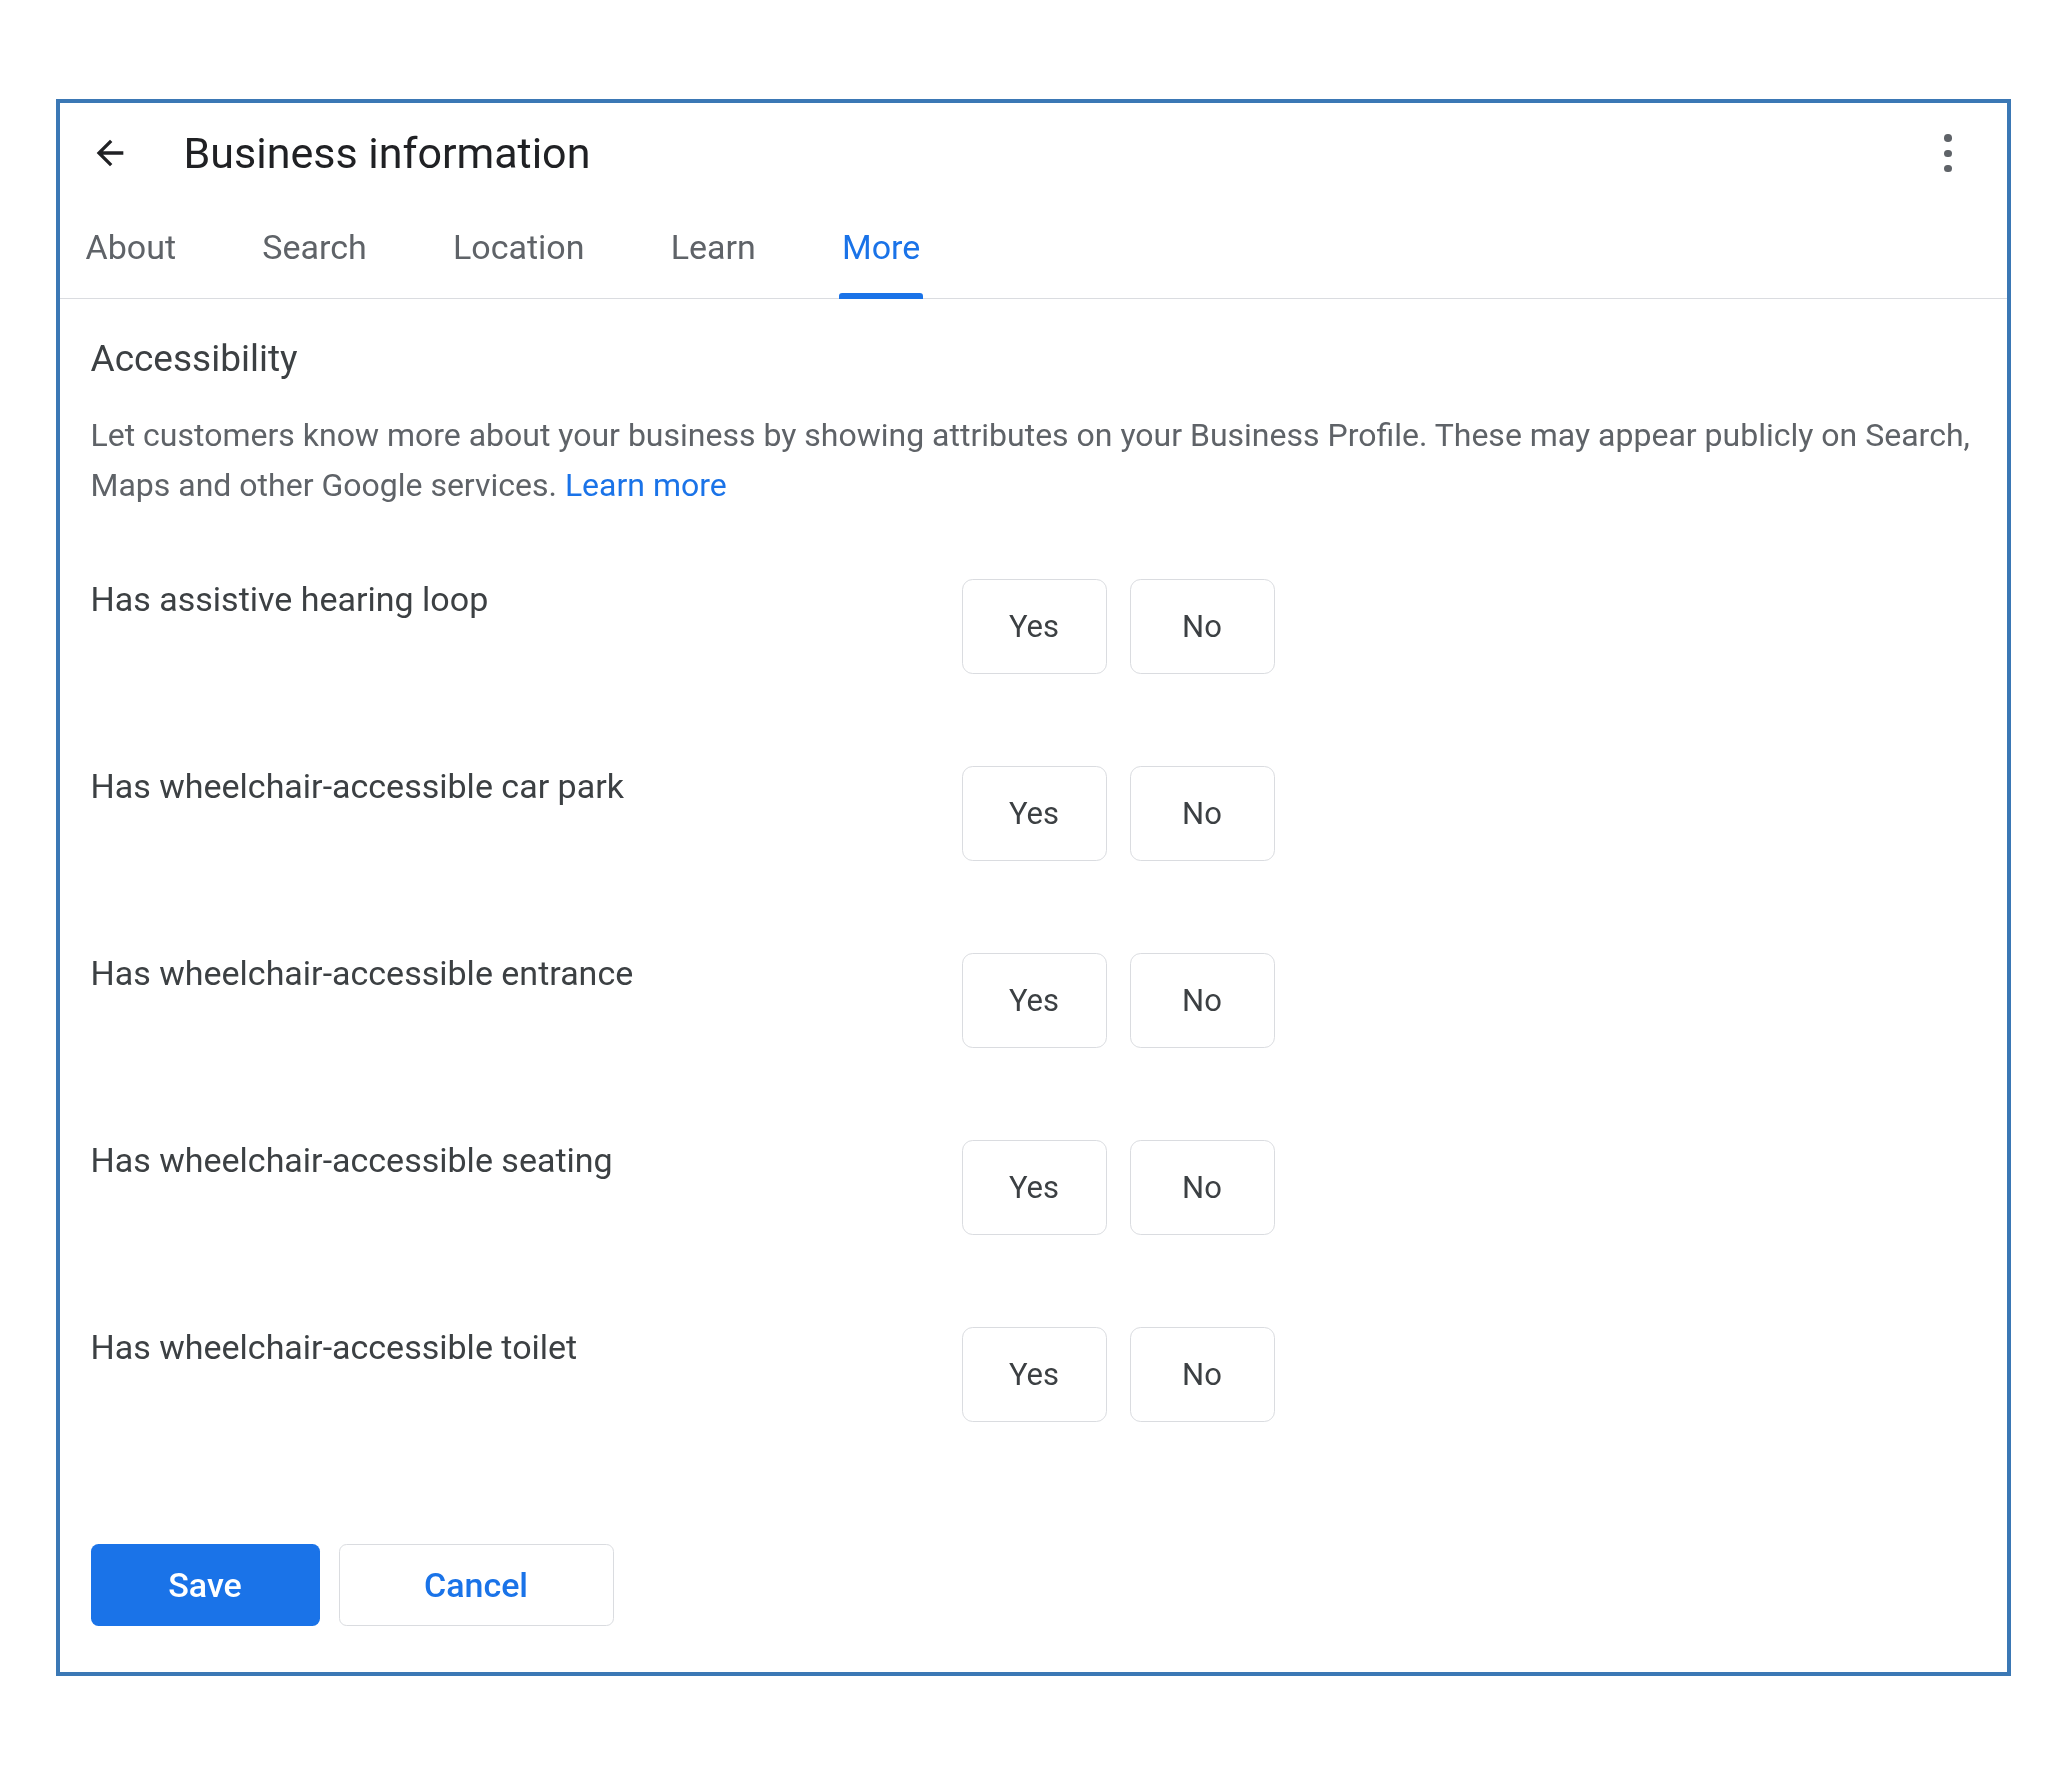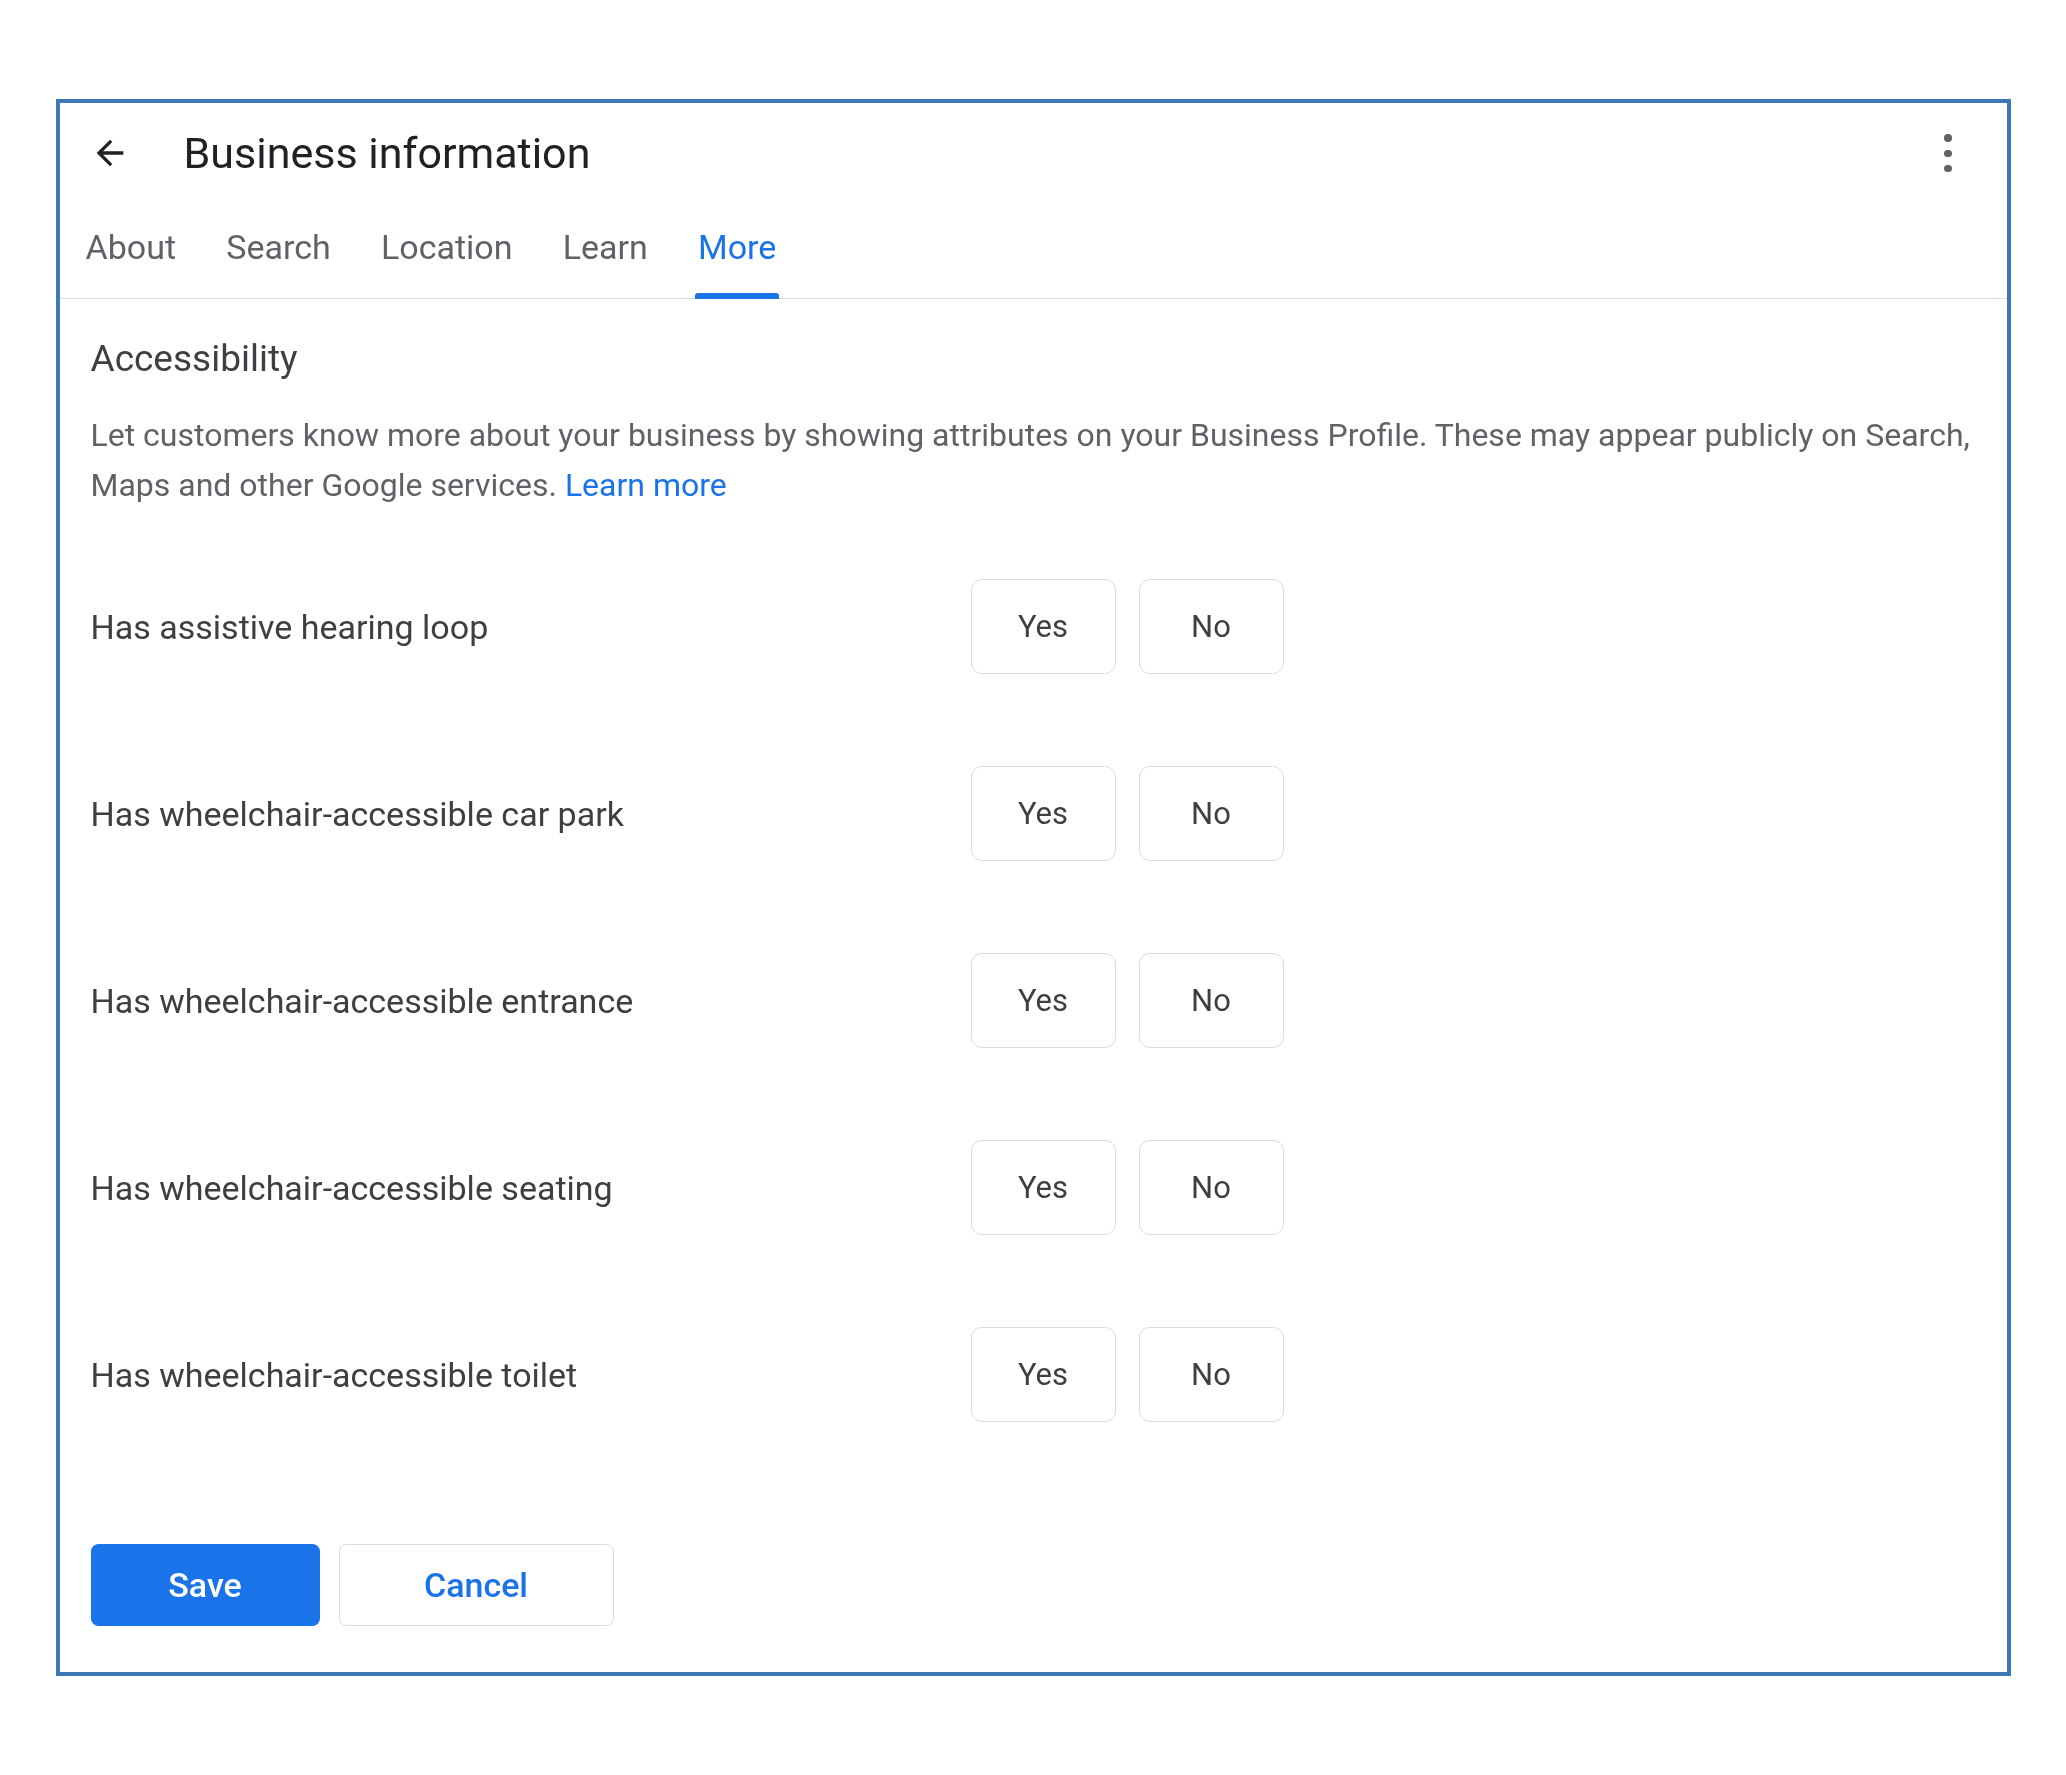--- a/index.html
+++ b/index.html
@@ -47,21 +47,21 @@
     display: flex;
     align-items: center;
     justify-content: center;
     cursor: pointer;
     border-radius: 50%;
   }
   .dots { display: flex; flex-direction: column; gap: 7.6px; }
   .dots span { width: 7.6px; height: 7.6px; background: #5f6368; border-radius: 50%; }
   .tabs {
     display: flex;
-    gap: 44px;
+    gap: 80px;
     padding: 0 23px;
     border-bottom: 1.5px solid #dadce0;
   }
   .tab {
     font-size: 34px;
     font-weight: 400;
     color: #5f6368;
     padding: 23px 3.1px 31px 3.1px;
     cursor: pointer;
     position: relative;
@@ -92,23 +92,23 @@
     color: #5f6368;
     line-height: 1.55;
     margin-bottom: 69px;
   }
   .learn-link {
     color: #1a73e8;
     cursor: pointer;
   }
   .attr-row {
     display: flex;
-    align-items: center;
+    align-items: flex-start;
     margin-bottom: 92px;
-    gap: 40px;
+    gap: 31px;
   }
   .attr-row:last-of-type { margin-bottom: 76px; }
   .attr-label {
     font-size: 34px;
     font-weight: 400;
     color: #3c4043;
     width: 840px;
     flex-shrink: 0;
   }
   .yn-group {

